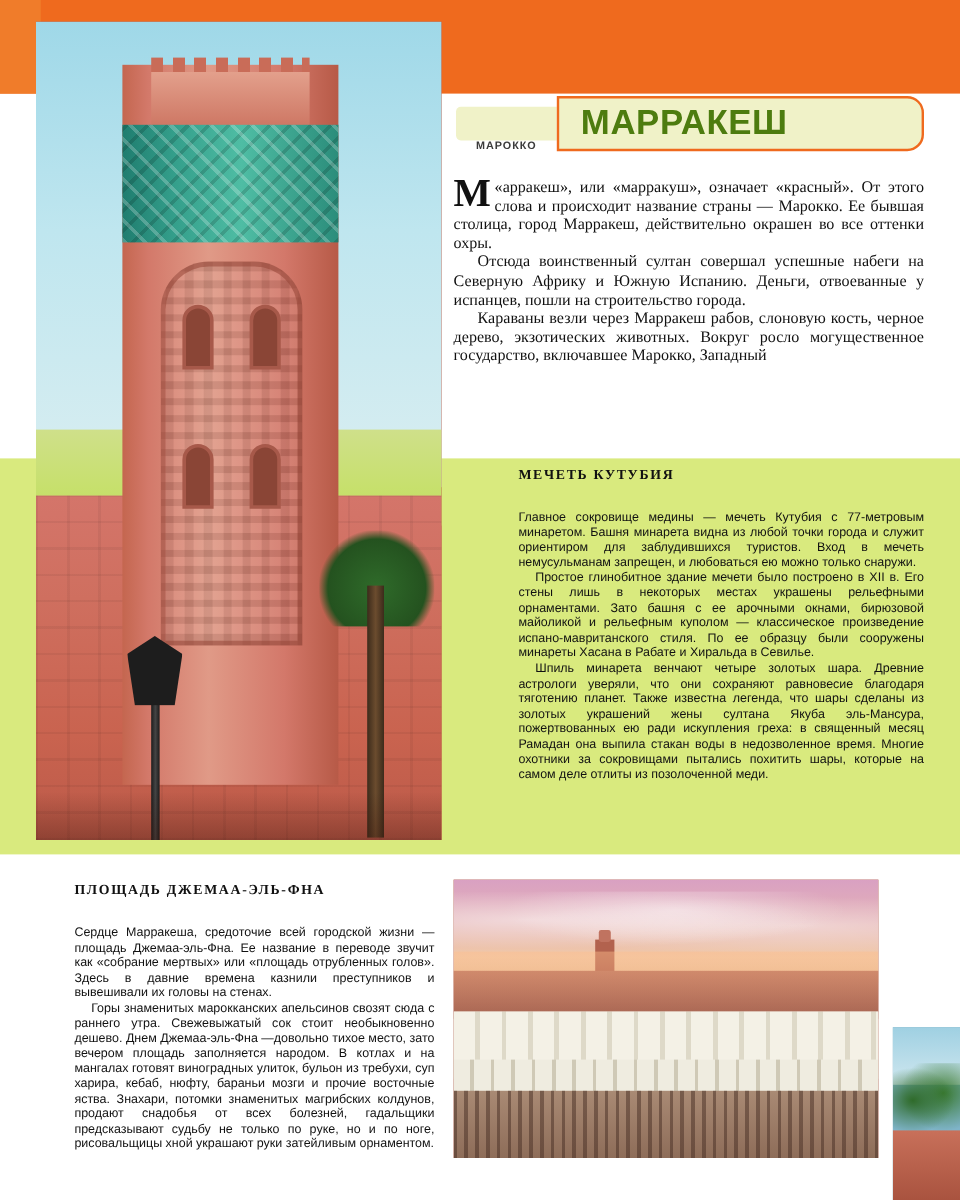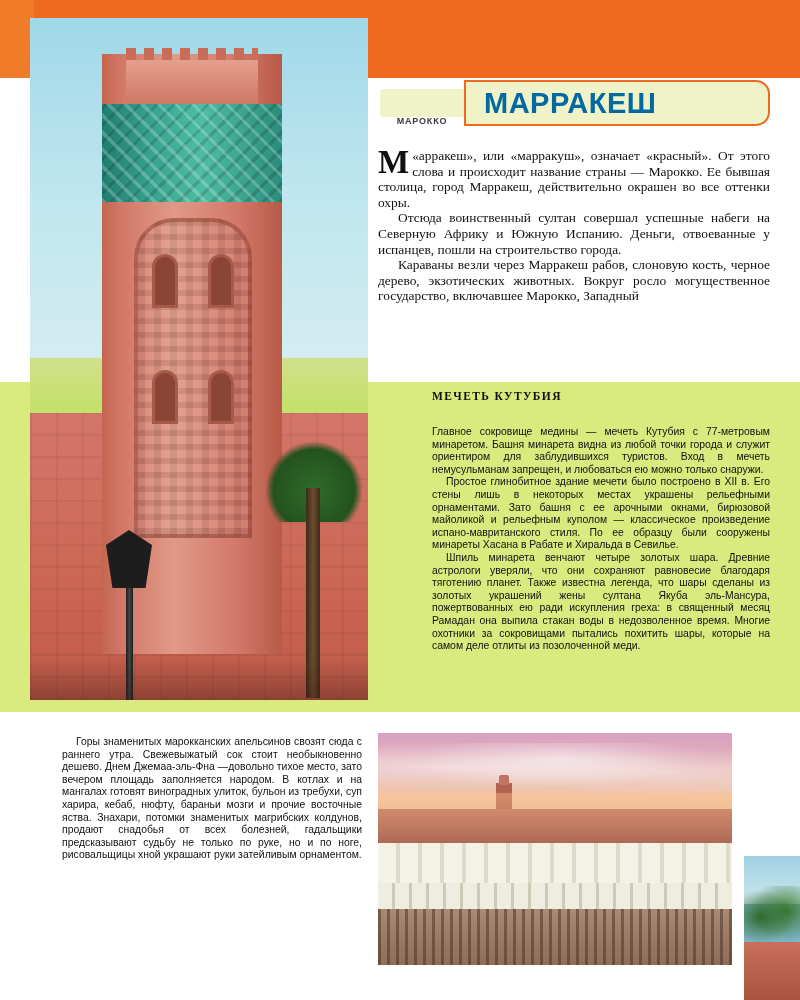--- a/index.html
+++ b/index.html
@@ -94,21 +94,21 @@
     border: 2px solid #ef6a1e;
     border-radius: 0 14px 14px 0;
     box-sizing: border-box;
     display: flex;
     align-items: center;
     padding-left: 18px;
   }
   .title-main span {
     font-size: 29px;
     font-weight: bold;
-    color: #0369a1;
+    color: #4d7c0f;
     letter-spacing: 0.5px;
   }
 
   
   .photo-mosque {
     position: absolute;
     left: 30px;
     top: 18px;
     width: 338px;
     height: 682px;
@@ -424,21 +424,23 @@
   <div class="col-kout">
     <div class="sub-head">МЕЧЕТЬ  КУТУБИЯ</div>
     <div class="body-sans">
       <p class="first">Главное сокровище медины — мечеть Кутубия с 77-метровым минаретом. Башня минарета видна из любой точки города и служит ориентиром для заблудившихся туристов. Вход в мечеть немусульманам запрещен, и любоваться ею можно только снаружи.</p>
       <p>Простое глинобитное здание мечети было построено в XII в. Его стены лишь в некоторых местах украшены рельефными орнаментами. Зато башня с ее арочными окнами, бирюзовой майоликой и рельефным куполом — классическое произведение испано-мавританского стиля. По ее образцу были сооружены минареты Хасана в Рабате и Хиральда в Севилье.</p>
       <p>Шпиль минарета венчают четыре золотых шара. Древние астрологи уверяли, что они сохраняют равновесие благодаря тяготению планет. Также известна легенда, что шары сделаны из золотых украшений жены султана Якуба эль-Мансура, пожертвованных ею ради искупления греха: в священный месяц Рамадан она выпила стакан воды в недозволенное время. Многие охотники за сокровищами пытались похитить шары, которые на самом деле отлиты из позолоченной меди.</p>
     </div>
   </div>
 
   <div class="col-jemaa">
+    <div class="sub-head">ПЛОЩАДЬ  ДЖЕМАА-ЭЛЬ-ФНА</div>
     <div class="body-sans">
+      <p class="first">Сердце Марракеша, средоточие всей городской жизни — площадь Джемаа-эль-Фна. Ее название в переводе звучит как «собрание мертвых» или «площадь отрубленных голов». Здесь в давние времена казнили преступников и вывешивали их головы на стенах.</p>
       <p>Горы знаменитых марокканских апельсинов свозят сюда с раннего утра. Свежевыжатый сок стоит необыкновенно дешево. Днем Джемаа-эль-Фна —довольно тихое место, зато вечером площадь заполняется народом. В котлах и на мангалах готовят виноградных улиток, бульон из требухи, суп харира, кебаб, нюфту, бараньи мозги и прочие восточные яства. Знахари, потомки знаменитых магрибских колдунов, продают снадобья от всех болезней, гадальщики предсказывают судьбу не только по руке, но и по ноге, рисовальщицы хной украшают руки затейливым орнаментом.</p>
     </div>
   </div>
 
   <div class="photo-square">
     <div class="sq-sky"></div>
     <div class="sq-clouds"></div>
     <div class="sq-minaret"></div>
     <div class="sq-city"></div>
     <div class="sq-haze"></div>

